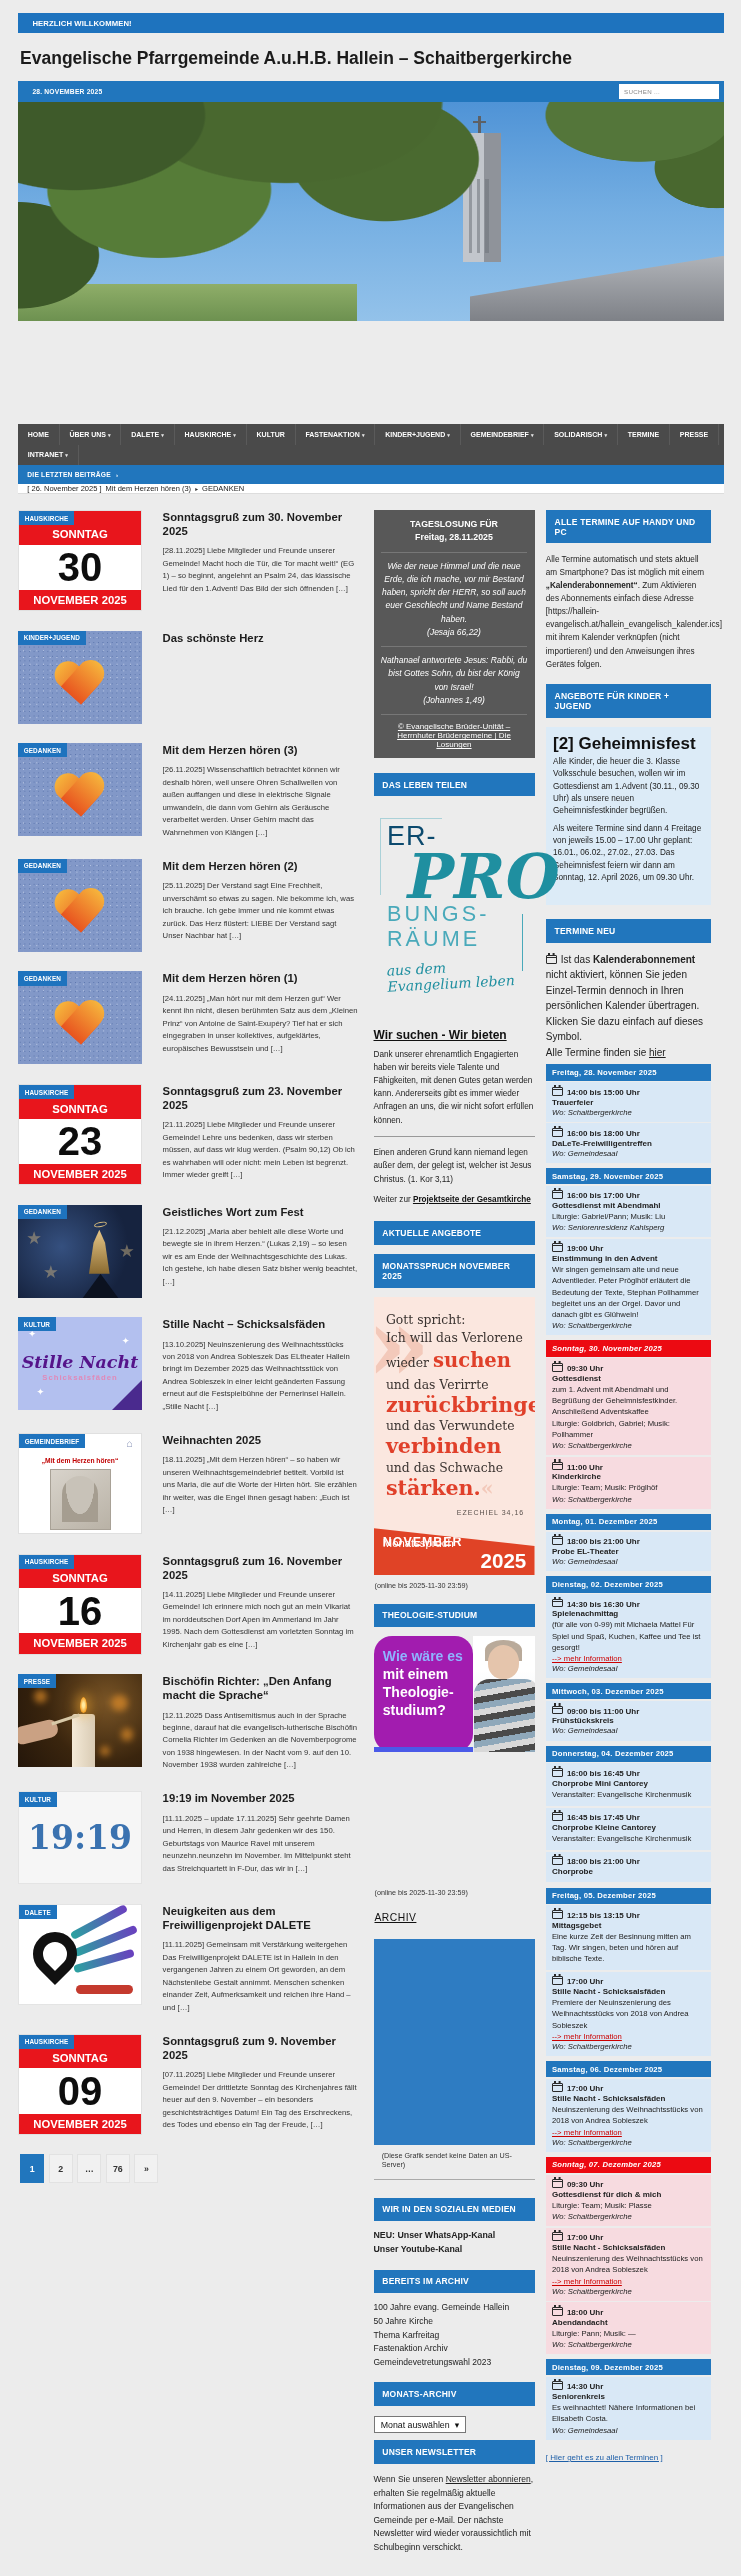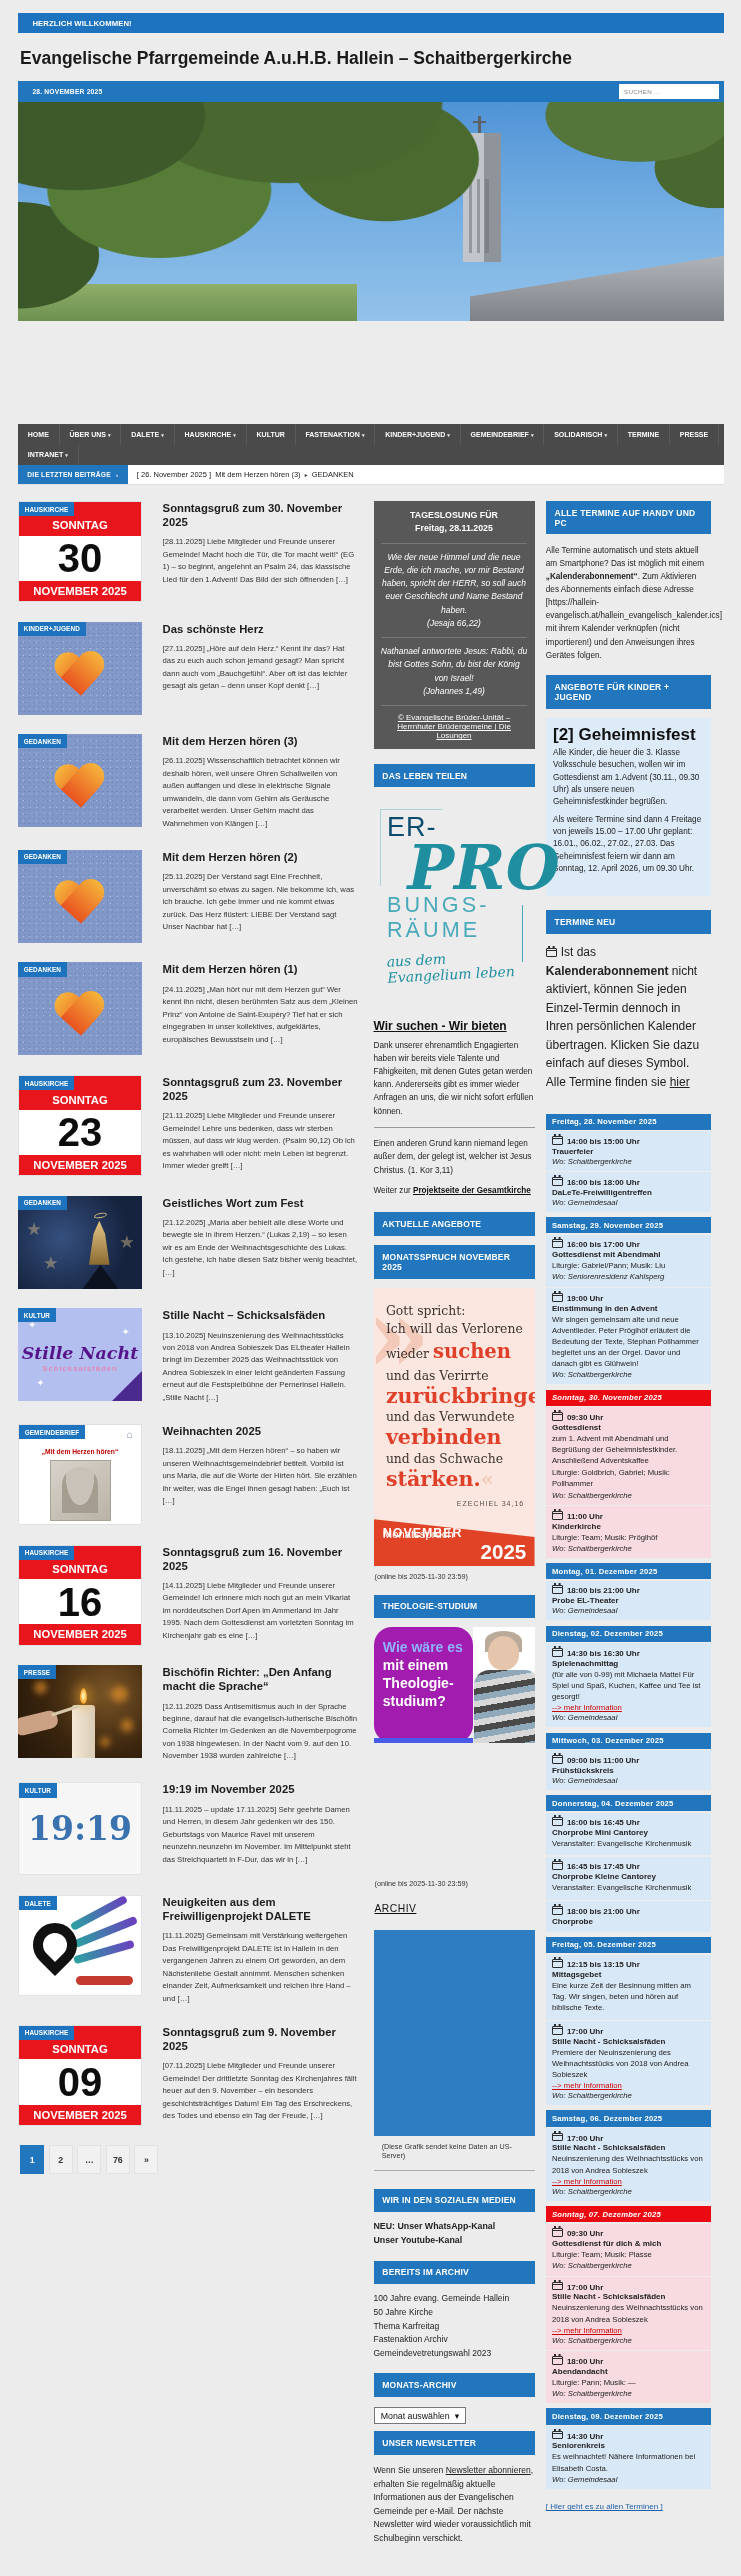--- a/index.html
+++ b/index.html
@@ -38,21 +38,21 @@
       radial-gradient(circle 2.6px at 55% 12%, #c0392b 98%, transparent),
       radial-gradient(circle 2.6px at 7% 48%, #d3443a 98%, transparent);
   }
   .hero-gap { height:103px; }
 
   
   .nav { background:#4a4a4a; }
   .nav-row { display:flex; flex-wrap:wrap; }
   .nav-item { color:#fff; font-weight:bold; font-size:7px; padding:6.7px 9.8px; border-right:0.5px solid #5a5a5a; cursor:pointer; white-space:nowrap; }
   .nav-item .chev { font-size:5.2px; opacity:.85; margin-left:2.1px; }
-  .ticker { display:flex; align-items:stretch; background:#fff; border-bottom:0.5px solid #ddd; }
+  .ticker { display:flex; align-items:stretch; background:#fff; border-bottom:0.5px solid #ddd;flex-direction:column; }
   .ticker-label { background:#2176bd; color:#fff; font-weight:bold; font-size:6.7px; padding:6.2px 9.3px; letter-spacing:0.2px; white-space:nowrap; }
   .ticker-label .arr { margin-left:5.2px; font-size:6.2px; }
   .ticker-body { display:flex; align-items:center; gap:4.1px; padding:0 9.3px; font-size:7.5px; color:#222; }
   .ticker-body .tri { font-size:5.7px; color:#333; }
 
   
   .content { display:flex; align-items:flex-start; margin-top:15.5px; }
   .col-main { width:340px; margin-right:15.5px; }
   .col-mid { width:161px; margin-right:11.3px; }
   .col-right { width:165px; }
@@ -183,21 +183,21 @@
 
   
   .r-text { font-size:8.2px; line-height:1.6; color:#222; margin-bottom:13.4px; }
   .r-text b { font-weight:bold; }
   .kinder-box { background:#dcebf7; padding:7.2px 7.2px 20.6px 7.2px; margin-bottom:14.4px; }
   .kinder-box h4 { font-size:17px; font-weight:bold; margin-bottom:2.1px; color:#111; }
   .kinder-box p { font-size:8.2px; line-height:1.5; color:#222; }
   .cal-ic { display:inline-block; width:10.8px; height:8.8px; border:1px solid #2b2b2b; border-radius:1px; position:relative; margin-right:4.1px; vertical-align:-1px; }
   .cal-ic::before { content:""; position:absolute; top:-3.1px; left:1.5px; width:1.5px; height:2.6px; background:#2b2b2b; box-shadow:4.6px 0 0 #2b2b2b; }
   .cal-ic::after { content:""; position:absolute; left:0; right:0; top:1px; height:1px; background:#2b2b2b; }
-  .termine-intro { font-size:12px; line-height:1.55; color:#222; margin-bottom:22px; }
+  .termine-intro { font-size:10px; line-height:1.55; color:#222; margin-bottom:4px; }
   .termine-intro .hier { text-decoration:underline; cursor:pointer; }
   .day-group { margin-bottom:5.2px; }
   .day-header { background:#2176bd; color:#fff; font-weight:bold; font-size:7.7px; padding:3.6px 6.2px; margin-bottom:1.5px; letter-spacing:0.2px; }
   .day-header.red { background:#ec0a12;font-style:italic; }
   .event { background:#d9e8f6; padding:4.6px 6.2px 5.2px 6.2px; margin-bottom:1.5px; font-size:7.7px; }
   .event.pink { background:#f7dbe0; }
   .ev-time { font-weight:bold; font-size:8px; margin-bottom:1px; }
   .ev-title { font-weight:bold; font-size:8px; margin-bottom:1px; cursor:pointer; }
   .ev-desc, .ev-lit { line-height:1.45; margin-bottom:1px; color:#222; }
   .ev-more { display:block; color:#cc0000; text-decoration:underline; cursor:pointer; margin-bottom:1px; }
@@ -272,21 +272,20 @@
         </div>
       </div>
 
       <div class="article">
         <div class="media m-heart">
           <span class="badge">KINDER+JUGEND</span>
           <div class="heart"></div>
         </div>
         <div class="art-body">
           <h3 class="art-title">Das schönste Herz</h3>
-          <p class="art-excerpt">[27.11.2025] „Höre auf dein Herz.“ Kennt ihr das? Hat das zu euch auch schon jemand gesagt? Man spricht dann auch vom „Bauchgefühl“. Aber oft ist das leichter gesagt als getan – denn unser Kopf denkt […]</p>
         </div>
       </div>
 
       <div class="article">
         <div class="media m-heart">
           <span class="badge">GEDANKEN</span>
           <div class="heart"></div>
         </div>
         <div class="art-body">
           <h3 class="art-title">Mit dem Herzen hören (3)</h3>

